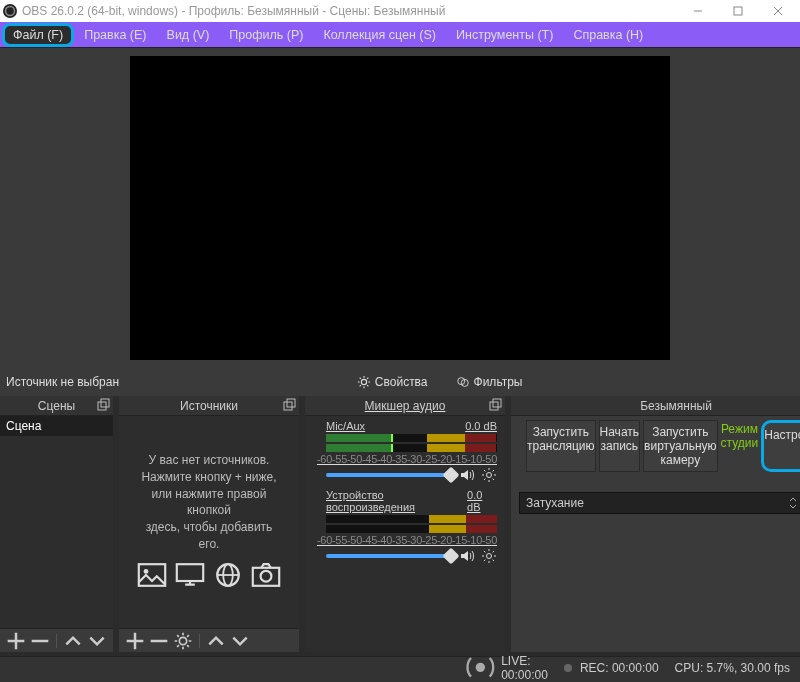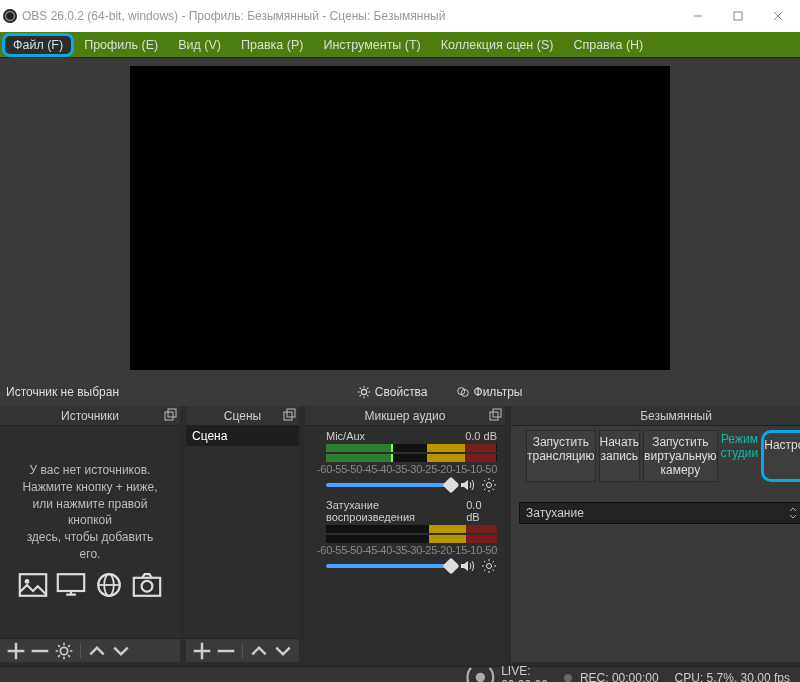--- a/index.html
+++ b/index.html
@@ -1,48 +1,48 @@
 <!DOCTYPE html>
 <html><head>
 <meta charset="utf-8">
 <style>
   * { margin: 0; padding: 0; box-sizing: border-box; font-family: "Segoe UI", Arial, sans-serif; }
   body { width: 800px; height: 682px; background: #333; overflow: hidden; font-size: 12px; color: #ddd; }
   
   
-  .titlebar { height: 32px; background: #fff; display: flex; align-items: center; padding: 0 2px; color: #999; }
+  .titlebar { height: 22px; background: #fff; display: flex; align-items: center; padding: 0 2px; color: #999; }
   .titlebar .appicon { width: 16px; height: 16px; margin-right: 4px; }
   .titlebar .title { flex: 1; font-size: 12px; }
   .winbtns { display: flex; gap: 0; }
   .winbtn { width: 40px; height: 22px; display: flex; align-items: center; justify-content: center; color: #888; }
   .winbtn svg { width: 10px; height: 10px; }
   
   
-  .menubar { height: 26px; background: #4d7c0f; display: flex; align-items: center; padding: 0 2px; border-bottom: 1px solid #222; }
+  .menubar { height: 26px; background: #8b5cf6; display: flex; align-items: center; padding: 0 2px; border-bottom: 1px solid #222; }
   .menuitem { padding: 4px 10px; color: #ddd; font-size: 12.5px; cursor: pointer; }
   .menuitem.hl { border: 3px solid #0aa8e6; border-radius: 8px; padding: 2px 8px; background:#2d2d2d;}
   
   
   .preview-wrap { height: 320px; background: #3a3a3a; display: flex; justify-content: center; align-items: center; }
   .preview { width: 540px; height: 304px; background: #000; }
   
   
   .info-row { height: 28px; background: #3a3a3a; display: flex; align-items: center; padding: 0 6px; gap: 12px; }
   .info-label { color: #ddd; font-size: 12px; }
   .info-spacer { flex: .9; }
   .tool-btn { display: flex; align-items: center; gap: 4px; color: #ddd; padding: 3px 8px; }
   .tool-btn svg { width: 14px; height: 14px; }
   .info-right { flex:1.1; }
   
   
   .docks { height: 260px; display: flex; gap: 6px; background:#2b2b2b; padding: 0 0 4px 0; }
   .dock { display: flex; flex-direction: column; background: #3a3a3a; }
   .dock.scenes { width: 148px; }
   .dock.sources { width: 242px; }
-  .dock.mixer { width: 200px; }
+  .dock.mixer { width: 200px; text-decoration: underline; }
   .dock.controls { flex: 1; }
   .dock-header { height: 20px; background: #333; display: flex; align-items: center; justify-content: center; position: relative; font-size: 12px; color: #ccc; border-bottom:1px solid #222; }
   .dock-pop { position: absolute; right: 3px; top: 2px; width: 14px; height: 14px; color:#bbb;}
   .dock-body { flex: 1; background: #2d2d2d; position: relative; overflow:hidden;}
   
   .scene-item { background: #1f1f1f; color: #fff; padding: 3px 6px; font-size: 12px; }
   
   .dock-toolbar { height: 24px; background: #3a3a3a; display: flex; align-items: center; gap: 4px; padding: 0 6px; border-top:1px solid #222;}
   .tb-btn { width: 20px; height: 18px; display: flex; align-items: center; justify-content: center; color: #ccc; }
   .tb-sep { width:1px; height:14px; background:#555; margin:0 2px;}
@@ -64,21 +64,21 @@
   .scale { font-size: 11px; color: #888; display:flex; justify-content:flex-end; letter-spacing:-0.3px;}
   .slider-row { display: flex; align-items: center; gap: 6px; margin-top: 2px; }
   .slider { flex: 1; height: 4px; background: #4aa3ff; position: relative; border-radius:2px;}
   .slider .knob { position:absolute; right:-4px; top:-4px; width:12px; height:12px; background:#ddd; border-radius:2px; transform:rotate(45deg);}
   .ico { width: 16px; height: 16px; color: #ddd; }
   
   
   .ctrl-list { padding: 4px 15px; display:flex; gap:3px;}
   .ctrl-btn { background:#3e3e3e; border:1px solid #2a2a2a; color:#ddd; text-align:center; padding:4px 0; font-size:12px; cursor:pointer;}
   .ctrl-btn.hl { border:3px solid #0aa8e6; border-radius:10px; padding:5px 0;}
-  .ctrl-btn.dim { color:#14b8a6; border:none; background:transparent; padding:2px 0;}
+  .ctrl-btn.dim { color:#84cc16; border:none; background:transparent; padding:2px 0;}
   
   .trans-block { margin-top: 12px;}
   .trans-header { height: 20px; background: #333; display: flex; align-items: center; justify-content: center; position: relative; font-size: 12px; color: #ccc; }
   .trans-body { padding: 4px 8px; display:flex; flex-direction:column; gap:4px;}
   .sel-row { display:flex; gap:12px; align-items:center;}
   .sel { flex:1; background:#222; border:1px solid #111; color:#ccc; padding:3px 6px; font-size:12px; display:flex; justify-content:space-between; align-items:center;}
   
   
   .status { height: 22px; background: #333; display: flex; align-items: center; justify-content: flex-end; gap: 16px; padding: 0 10px; font-size: 12px; color: #ccc; border-top: 1px solid #222;}
   .status .dot { width:8px; height:8px; border-radius:50%; background:#666; display:inline-block; margin-right:4px;}
@@ -108,25 +108,25 @@
         <svg viewBox="0 0 10 10">
           <line x1="1" y1="1" x2="9" y2="9" stroke="currentColor"></line>
           <line x1="9" y1="1" x2="1" y2="9" stroke="currentColor"></line>
         </svg>
       </div>
   </div>
 </div>
 
 <div class="menubar">
   <div class="menuitem hl">Файл (F)</div>
-  <div class="menuitem">Профиль (E)</div>
+  <div class="menuitem">Правка (E)</div>
   <div class="menuitem">Вид (V)</div>
-  <div class="menuitem">Правка (P)</div>
+  <div class="menuitem">Профиль (P)</div>
+  <div class="menuitem">Коллекция сцен (S)</div>
   <div class="menuitem">Инструменты (T)</div>
-  <div class="menuitem">Коллекция сцен (S)</div>
   <div class="menuitem">Справка (H)</div>
 </div>
 
 <div class="preview-wrap">
   <div class="preview"></div>
 </div>
 
 <div class="info-row">
   <div class="info-label">Источник не выбран</div>
   <div class="info-spacer"></div>
@@ -141,20 +141,56 @@
     <svg viewBox="0 0 16 16">
         <circle cx="6" cy="7" r="4" fill="none" stroke="currentColor"></circle>
         <circle cx="10" cy="9" r="4" fill="none" stroke="currentColor"></circle>
       </svg>
     <span>Фильтры</span>
   </div>
   <div class="info-right"></div>
 </div>
 
 <div class="docks">
+
+  <div class="dock scenes">
+    <div class="dock-header">
+      <span>Сцены</span>
+      <svg class="dock-pop" viewBox="0 0 14 14">
+          <rect x="2" y="4" width="8" height="8" fill="none" stroke="currentColor"></rect>
+          <rect x="5" y="1" width="8" height="8" fill="none" stroke="currentColor"></rect>
+        </svg>
+    </div>
+    <div class="dock-body">
+      <div class="scene-item">Сцена</div>
+    </div>
+    <div class="dock-toolbar">
+      <div class="tb-btn">
+          <svg viewBox="0 0 12 12">
+            <path d="M6 1v10M1 6h10" stroke="currentColor" stroke-width="1.5"></path>
+          </svg>
+        </div>
+      <div class="tb-btn">
+          <svg viewBox="0 0 12 12">
+            <path d="M1 6h10" stroke="currentColor" stroke-width="1.5"></path>
+          </svg>
+        </div>
+      <div class="tb-sep"></div>
+      <div class="tb-btn">
+          <svg viewBox="0 0 12 12">
+            <path d="M2 8l4-4 4 4" fill="none" stroke="currentColor" stroke-width="1.5"></path>
+          </svg>
+        </div>
+      <div class="tb-btn">
+          <svg viewBox="0 0 12 12">
+            <path d="M2 4l4 4 4-4" fill="none" stroke="currentColor" stroke-width="1.5"></path>
+          </svg>
+        </div>
+    </div>
+  </div>
 
   <div class="dock sources">
     <div class="dock-header">
       <span>Источники</span>
       <svg class="dock-pop" viewBox="0 0 14 14">
           <rect x="2" y="4" width="8" height="8" fill="none" stroke="currentColor"></rect>
           <rect x="5" y="1" width="8" height="8" fill="none" stroke="currentColor"></rect>
         </svg>
     </div>
     <div class="dock-body">
@@ -194,56 +230,20 @@
         </div>
       <div class="tb-btn">
           <svg viewBox="0 0 12 12">
             <path d="M1 6h10" stroke="currentColor" stroke-width="1.5"></path>
           </svg>
         </div>
       <div class="tb-btn">
           <svg viewBox="0 0 12 12">
             <circle cx="6" cy="6" r="2.2" fill="none" stroke="currentColor"></circle>
             <path d="M6 1v1.5M6 9.5V11M1 6h1.5M9.5 6H11M2.5 2.5l1 1M8.5 8.5l1 1M9.5 2.5l-1 1M3.5 8.5l-1 1" stroke="currentColor"></path>
-          </svg>
-        </div>
-      <div class="tb-sep"></div>
-      <div class="tb-btn">
-          <svg viewBox="0 0 12 12">
-            <path d="M2 8l4-4 4 4" fill="none" stroke="currentColor" stroke-width="1.5"></path>
-          </svg>
-        </div>
-      <div class="tb-btn">
-          <svg viewBox="0 0 12 12">
-            <path d="M2 4l4 4 4-4" fill="none" stroke="currentColor" stroke-width="1.5"></path>
-          </svg>
-        </div>
-    </div>
-  </div>
-
-  <div class="dock scenes">
-    <div class="dock-header">
-      <span>Сцены</span>
-      <svg class="dock-pop" viewBox="0 0 14 14">
-          <rect x="2" y="4" width="8" height="8" fill="none" stroke="currentColor"></rect>
-          <rect x="5" y="1" width="8" height="8" fill="none" stroke="currentColor"></rect>
-        </svg>
-    </div>
-    <div class="dock-body">
-      <div class="scene-item">Сцена</div>
-    </div>
-    <div class="dock-toolbar">
-      <div class="tb-btn">
-          <svg viewBox="0 0 12 12">
-            <path d="M6 1v10M1 6h10" stroke="currentColor" stroke-width="1.5"></path>
-          </svg>
-        </div>
-      <div class="tb-btn">
-          <svg viewBox="0 0 12 12">
-            <path d="M1 6h10" stroke="currentColor" stroke-width="1.5"></path>
           </svg>
         </div>
       <div class="tb-sep"></div>
       <div class="tb-btn">
           <svg viewBox="0 0 12 12">
             <path d="M2 8l4-4 4 4" fill="none" stroke="currentColor" stroke-width="1.5"></path>
           </svg>
         </div>
       <div class="tb-btn">
           <svg viewBox="0 0 12 12">
@@ -305,21 +305,21 @@
               <path d="M11 5c1 1 1 5 0 6M13 3c2 2 2 8 0 10" fill="none" stroke="currentColor"></path>
             </svg>
           <svg class="ico" viewBox="0 0 16 16">
               <circle cx="8" cy="8" r="2.5" fill="none" stroke="currentColor"></circle>
               <path d="M8 1v2M8 13v2M1 8h2M13 8h2M3 3l1.4 1.4M11.6 11.6L13 13M13 3l-1.4 1.4M4.4 11.6L3 13" stroke="currentColor"></path>
             </svg>
         </div>
       </div>
       <div class="mixer-ch">
         <div class="mixer-top">
-            <span>Затухание воспроизведения</span>
+            <span>Устройство воспроизведения</span>
             <span>0.0 dB</span>
           </div>
         <div class="meter">
             <div class="seg off" style="width:60%"></div>
             <div class="seg y" style="width:22%"></div>
             <div class="seg r" style="width:18%"></div>
           </div>
         <div class="meter">
             <div class="seg off" style="width:60%"></div>
             <div class="seg y" style="width:22%"></div>

